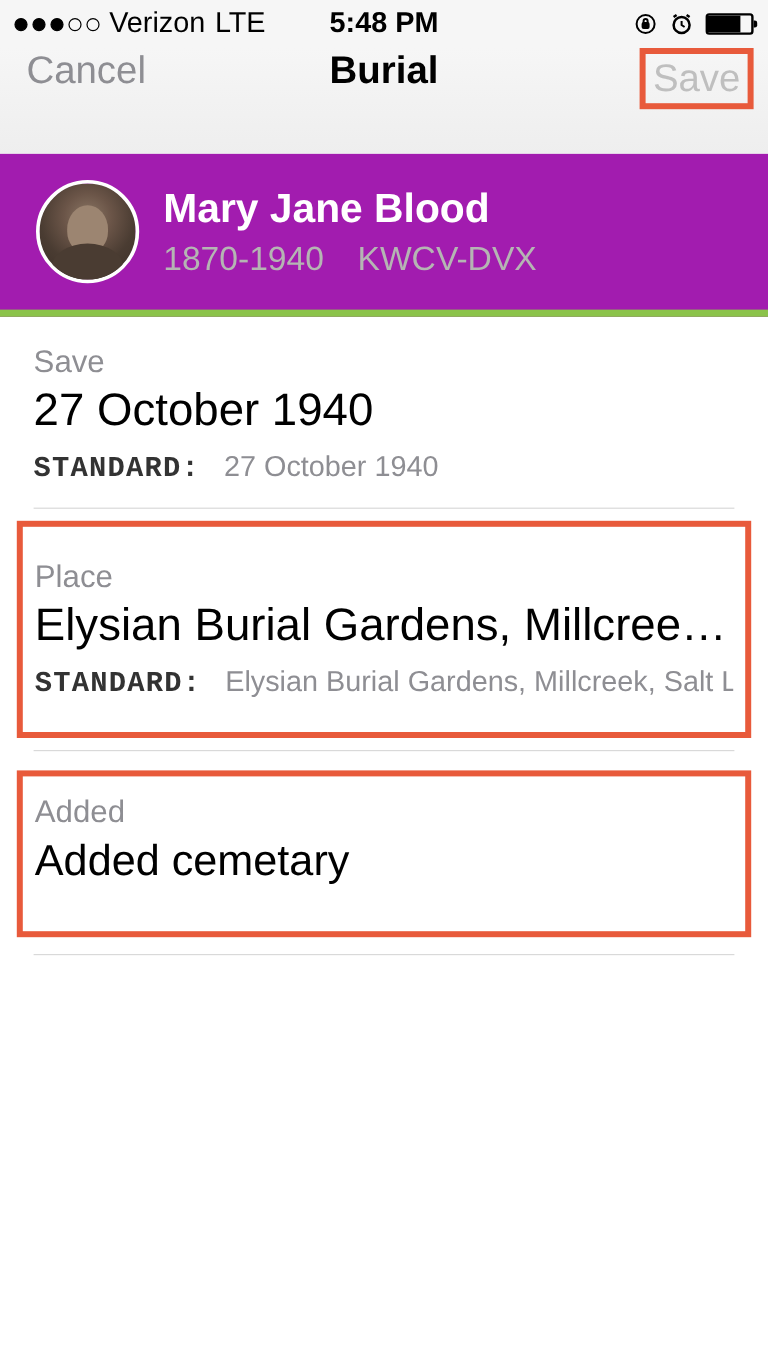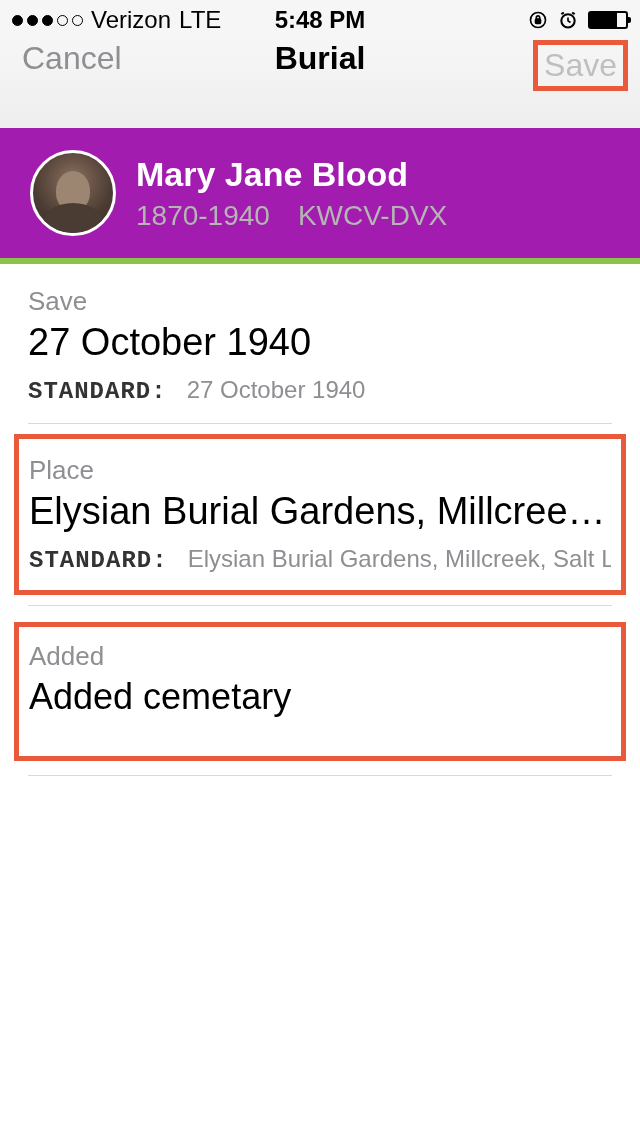--- a/index.html
+++ b/index.html
@@ -102,21 +102,21 @@
       border-bottom: 1px solid #d9d9d9;
     }
     .field-label { font-size: 26px; color: #8e8e93; margin-bottom: 4px; }
     .field-value { font-size: 38px; color: #000; white-space: nowrap; overflow: hidden; text-overflow: ellipsis; margin-bottom: 12px; }
     .field-standard { font-size: 24px; color: #8e8e93; white-space: nowrap; overflow: hidden; }
     .field-standard .std-label { font-weight: 700; letter-spacing: 1px; color: #333; font-family: Liberation Mono, monospace; }
 
     .highlight-box {
       border: 5px solid #e85a3b;
       margin: 10px -14px 0 -14px;
-      padding: 6px 10px;
+      padding: 16px 10px;
     }
     .highlight-box .field { border-bottom: none; padding: 10px 0; }
 
     .reason-box {
       border: 5px solid #e85a3b;
       margin: 16px -14px 0 -14px;
       padding: 14px 10px 38px 10px;
     }
     .reason-label { font-size: 26px; color: #8e8e93; margin-bottom: 4px; }
     .reason-value { font-size: 36px; color: #000; }

